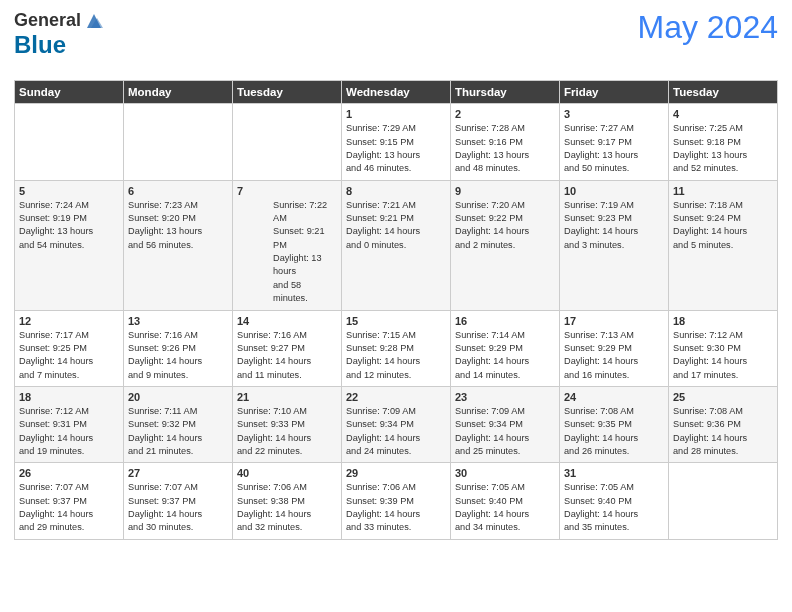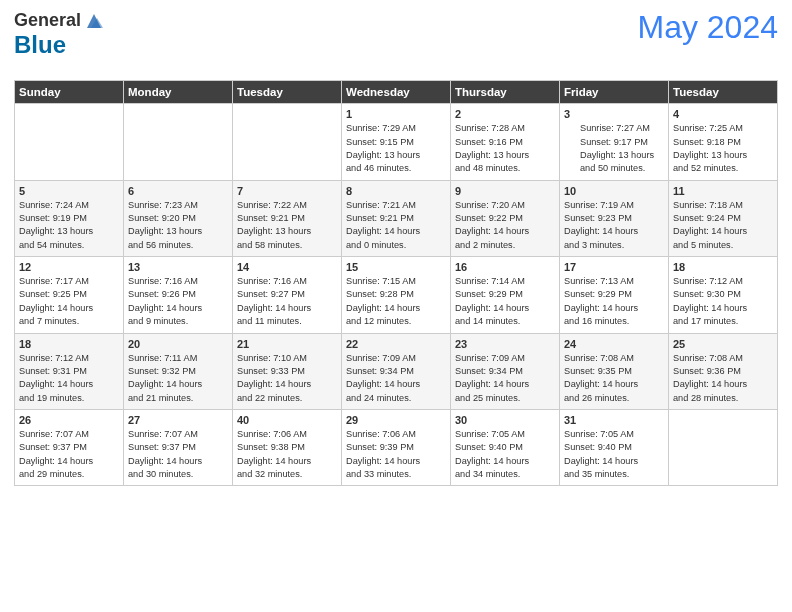--- a/index.html
+++ b/index.html
@@ -139,21 +139,21 @@
           </td>
           <td>
             <span class="day-number">2</span>
             <div class="day-info" style="white-space: pre-line;">Sunrise: 7:28 AM
 Sunset: 9:16 PM
 Daylight: 13 hours
 and 48 minutes.</div>
           </td>
           <td>
             <span class="day-number">3</span>
-            <div class="day-info" style="white-space: pre-line; margin-left: 16px;">Sunrise: 7:27 AM
+            <div class="day-info" style="white-space: pre-line;">Sunrise: 7:27 AM
 Sunset: 9:17 PM
 Daylight: 13 hours
 and 50 minutes.</div>
           </td>
           <td>
             <span class="day-number">4</span>
             <div class="day-info" style="white-space: pre-line;">Sunrise: 7:25 AM
 Sunset: 9:18 PM
 Daylight: 13 hours
 and 52 minutes.</div>
@@ -169,21 +169,21 @@
           </td>
           <td>
             <span class="day-number">6</span>
             <div class="day-info" style="white-space: pre-line;">Sunrise: 7:23 AM
 Sunset: 9:20 PM
 Daylight: 13 hours
 and 56 minutes.</div>
           </td>
           <td>
             <span class="day-number">7</span>
-            <div class="day-info" style="white-space: pre-line;">Sunrise: 7:22 AM
+            <div class="day-info" style="white-space: pre-line; margin-left: 36px;">Sunrise: 7:22 AM
 Sunset: 9:21 PM
 Daylight: 13 hours
 and 58 minutes.</div>
           </td>
           <td>
             <span class="day-number">8</span>
             <div class="day-info" style="white-space: pre-line;">Sunrise: 7:21 AM
 Sunset: 9:21 PM
 Daylight: 14 hours
 and 0 minutes.</div>

